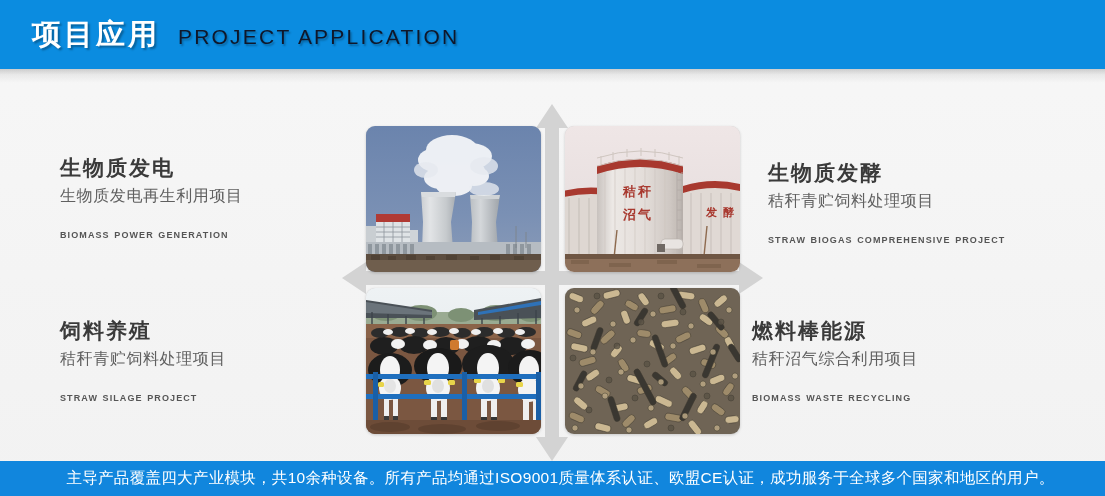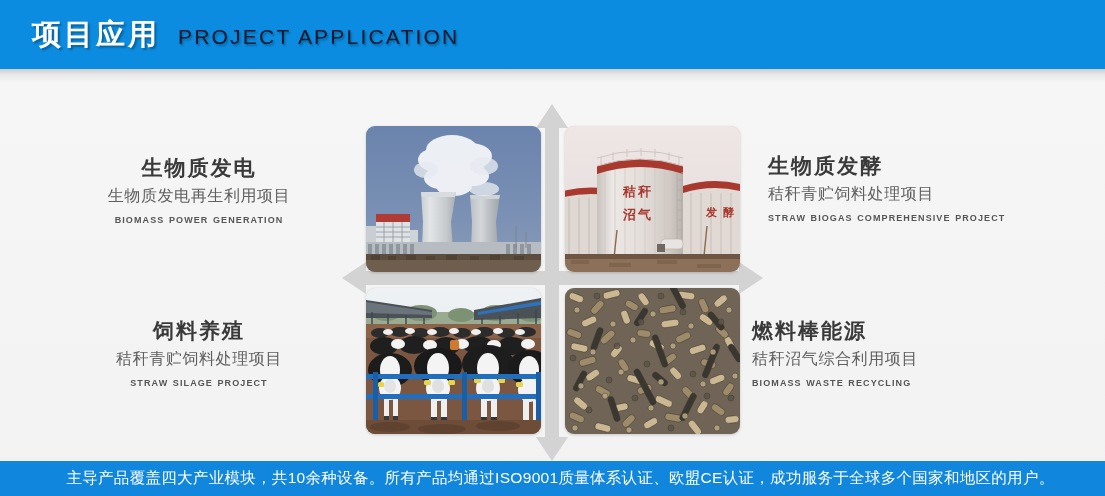--- a/index.html
+++ b/index.html
@@ -55,26 +55,26 @@
   .txt .t1{
     font-size:21px;font-weight:bold;color:#3a3a3a;letter-spacing:2px;
     line-height:1.25;white-space:nowrap;
   }
   .txt .t2{
     font-size:16px;color:#606060;letter-spacing:0.6px;
     line-height:1.45;margin-top:3px;white-space:nowrap;
   }
   .txt .t3{
     font-size:12.5px;color:#555555;letter-spacing:1.1px;
-    line-height:1.5;margin-top:3px;white-space:nowrap;
+    line-height:1.5;margin-top:18px;white-space:nowrap;
     font-variant:small-caps;text-transform:lowercase;
     font-weight:600;
   }
   .txt.right{text-align:left;}
-  .txt.left{text-align:center;}
+  .txt.left{text-align:left;}
 
   
   .footbar{
     position:absolute;left:0;bottom:0;width:1105px;height:35px;
     background:#1186dd;
     display:flex;align-items:center;justify-content:center;padding-left:8px;
   }
   .footbar .ftxt{
     color:#ffffff;font-size:15.5px;letter-spacing:0.3px;
     white-space:nowrap;
@@ -567,21 +567,21 @@
       </g>
     </svg>
   </div>
 
   <div class="txt left" style="left:60px;top:155px;width:278px;">
     <div class="t1">生物质发电</div>
     <div class="t2">生物质发电再生利用项目</div>
     <div class="t3">Biomass power generation</div>
   </div>
 
-  <div class="txt right" style="left:768px;top:153px;width:300px;">
+  <div class="txt right" style="left:768px;top:160px;width:300px;">
     <div class="t1">生物质发酵</div>
     <div class="t2">秸秆青贮饲料处理项目</div>
     <div class="t3">Straw biogas comprehensive project</div>
   </div>
 
   <div class="txt left" style="left:60px;top:318px;width:278px;">
     <div class="t1">饲料养殖</div>
     <div class="t2">秸秆青贮饲料处理项目</div>
     <div class="t3">Straw silage project</div>
   </div>

